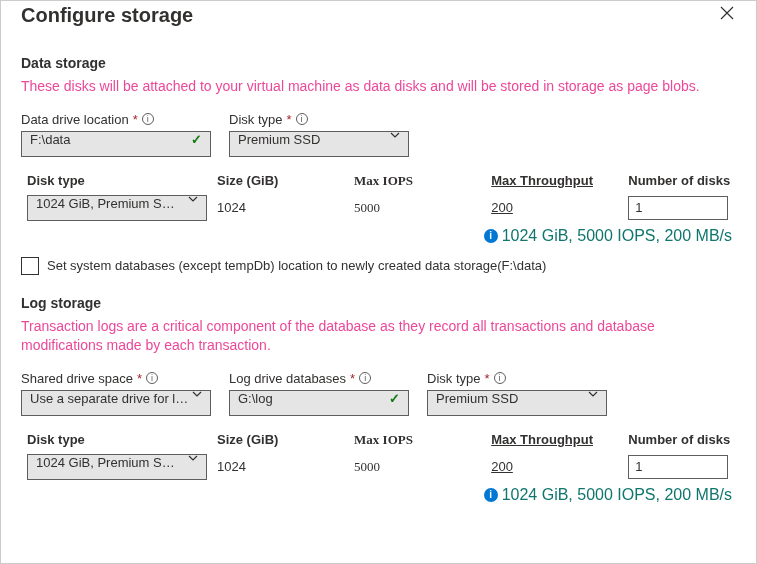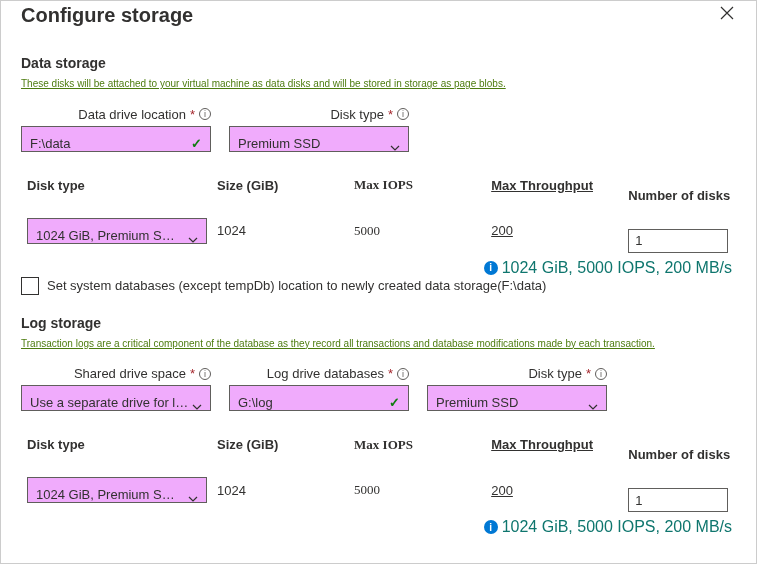--- a/index.html
+++ b/index.html
@@ -11,61 +11,61 @@
     width: 757px;
     height: 564px;
     overflow: hidden;
     border: 1px solid #ccc;
   }
   .panel { padding: 3px 20px; }
   .header { display: flex; justify-content: space-between; align-items: flex-start; margin-bottom: 28px; }
   .title { font-size: 20px; font-weight: 600; color: #323130; }
   .close { cursor: pointer; font-size: 16px; color: #323130; padding: 2px; }
   .section-title { font-size: 14px; font-weight: 600; margin-bottom: 6px; }
-  .section-desc { font-size: 10px; color: #4d7c0f; margin-bottom: 16px; line-height: 1.35; text-decoration: underline; }
+  .section-desc { font-size: 14px; color: #ec4899; margin-bottom: 16px; line-height: 1.35; }
   .field-row { display: flex; gap: 18px; margin-bottom: 10px; }
   .field { display: flex; flex-direction: column; }
-  .field-label { font-size: 13px; color: #323130; margin-bottom: 4px; display: flex; align-items: center; gap: 4px; justify-content: flex-end; }
+  .field-label { font-size: 13px; color: #323130; margin-bottom: 4px; display: flex; align-items: center; gap: 4px; }
   .req { color: #a4262c; }
   .info-icon {
     display: inline-flex; align-items: center; justify-content: center;
     width: 12px; height: 12px; border: 1px solid #605e5c; border-radius: 50%;
     font-size: 9px; color: #605e5c; font-style: normal;
   }
   .input-text, .select {
-    height: 26px; border: 1px solid #605e5c; background: #f0abfc;
-    font-size: 13px; padding: 0 8px; display: flex; align-items: flex-end;
+    height: 26px; border: 1px solid #605e5c; background: #e5e5e5;
+    font-size: 13px; padding: 0 8px; display: flex; align-items: flex-start;
     justify-content: space-between; position: relative;
   }
   .select { cursor: pointer; }
   .select .chev { margin-left: auto; }
   .valid-check { color: #107c10; font-weight: bold; }
   .w190 { width: 190px; }
   .w180 { width: 180px; }
   .table { margin-top: 6px; }
   .thead, .trow { display: flex; align-items: center; }
   .thead { font-weight: 600; padding: 6px 0; }
   .col-dt { width: 200px; padding-left: 6px;}
   .col-size { width: 140px; }
   .col-iops { width: 140px; font-family: Liberation Serif, serif; }
   .col-thr { width: 140px; text-decoration: underline; }
-  .col-num { width: 110px; margin-top: 20px; }
+  .col-num { width: 110px; }
   .trow .col-dt { padding-left: 6px; }
   .num-input {
     height: 24px; width: 100px; border: 1px solid #605e5c;
     font-size: 13px; padding: 0 6px; display: flex; align-items: center;
   }
   .hint-row { display: flex; justify-content: flex-end; align-items: center; gap: 4px; margin-top: 6px; padding-right: 4px; }
   .hint-icon {
     width: 14px; height: 14px; border-radius: 50%; background: #0078d4;
     color: #fff; font-size: 10px; font-weight: bold; display: inline-flex;
     align-items: center; justify-content: center;
   }
   .hint-text { font-size: 16px; color: #0f766e; }
-  .checkbox-row { display: flex; align-items: center; gap: 8px; margin: 0 0 20px 0; }
+  .checkbox-row { display: flex; align-items: center; gap: 8px; margin: 12px 0 20px 0; }
   .checkbox {
     width: 18px; height: 18px; border: 1px solid #323130; background: #fff;
     display: inline-block; cursor: pointer;
   }
   .chev svg { display: block; }
   .ellipsis { white-space: nowrap; overflow: hidden; text-overflow: ellipsis; max-width: 140px; display: inline-block; }
 </style>
 </head>
 <body>
 

